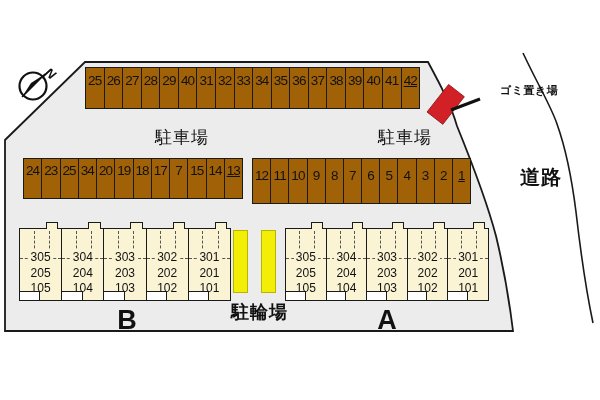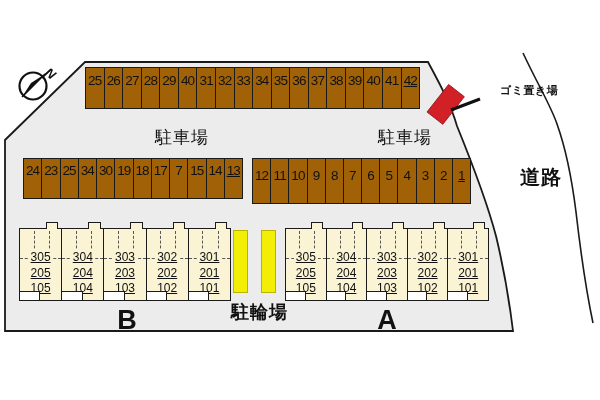--- a/index.html
+++ b/index.html
@@ -25,21 +25,21 @@
   .building{position:absolute;display:flex;border:1.3px solid #1a1a1a;background:#faf3d4;box-sizing:border-box;}
   .unit{flex:1;position:relative;border-right:1px solid #1a1a1a;box-sizing:border-box;background:#faf3d4;}
   .unit:last-child{border-right:none;}
   .unit .tab{position:absolute;top:-7px;right:7%;width:30%;height:7px;background:#faf3d4;
              border:1px solid #1a1a1a;border-bottom:none;box-sizing:border-box;}
   .unit .dv{position:absolute;top:2px;height:27px;border-left:1px dashed #555;}
   .unit .dv1{left:33%;} .unit .dv2{left:70%;}
   .unit .dh{position:absolute;top:29px;left:0;right:0;border-top:1px dashed #555;}
   .unit .rooms{position:absolute;top:21px;left:0;right:0;display:flex;flex-direction:column;
                align-items:center;font-size:12px;line-height:15.5px;}
-  .unit .rooms span{background:#faf3d4;padding:0 2px;text-decoration:underline;}
+  .unit .rooms span{background:#faf3d4;padding:0 2px;}
   .unit .porch{position:absolute;bottom:0;left:-1px;width:52%;height:9px;background:#fff;
                border:1px solid #1a1a1a;border-bottom:none;box-sizing:border-box;}
   
   .strip{position:absolute;width:15px;height:63px;background:#f3ee05;border:1px solid #b9b400;box-sizing:border-box;}
 </style>
 </head>
 <body>
 
 <div id="stage">
 
@@ -124,21 +124,21 @@
       <div class="stall">
         <span>23</span>
       </div>
       <div class="stall">
         <span>25</span>
       </div>
       <div class="stall">
         <span>34</span>
       </div>
       <div class="stall">
-        <span>30</span>
+        <span>20</span>
       </div>
       <div class="stall">
         <span>19</span>
       </div>
       <div class="stall">
         <span>18</span>
       </div>
       <div class="stall">
         <span>17</span>
       </div>

